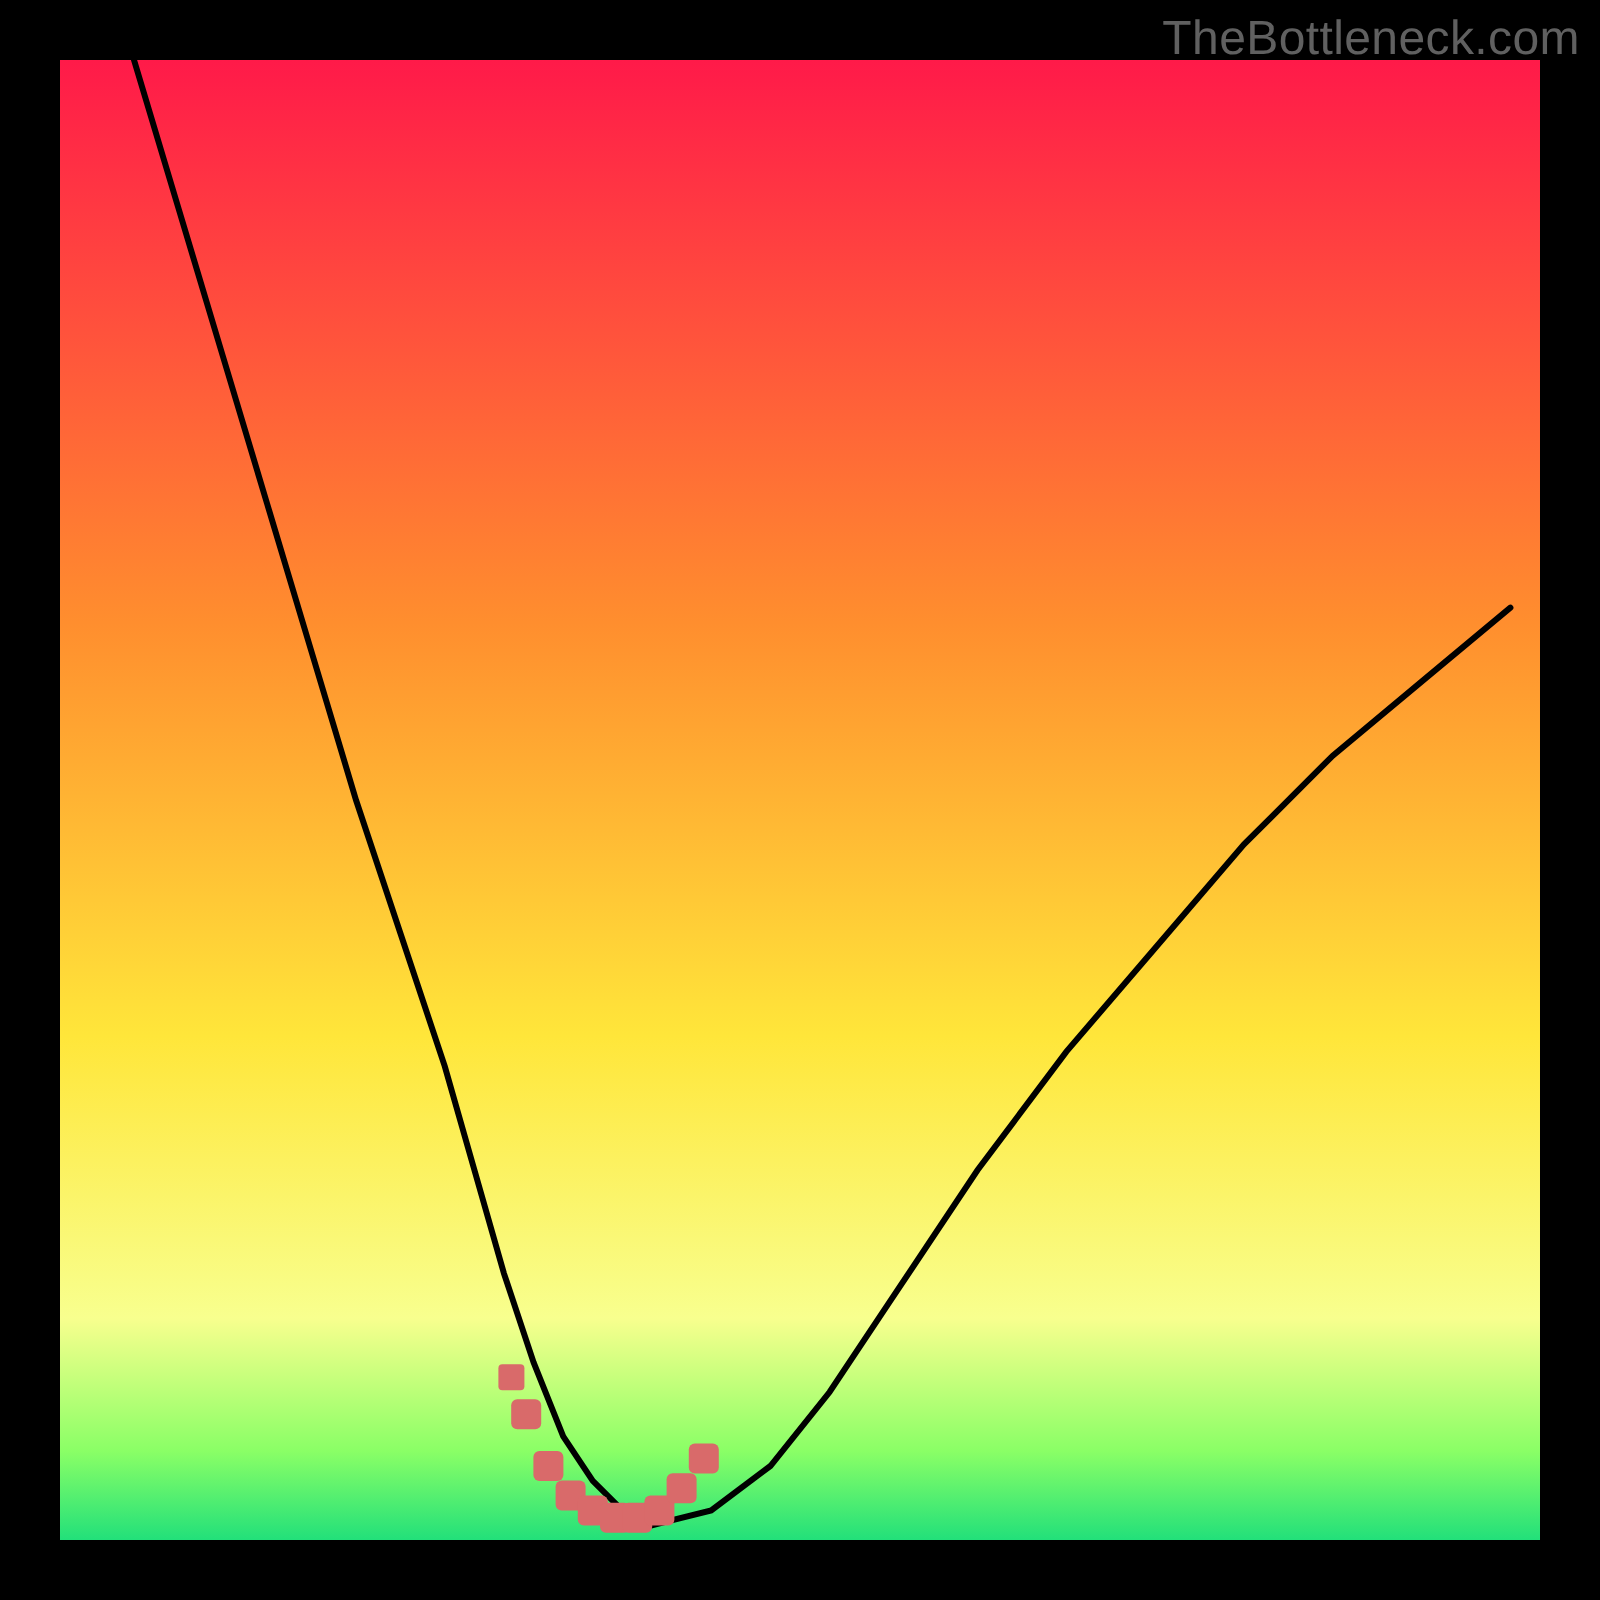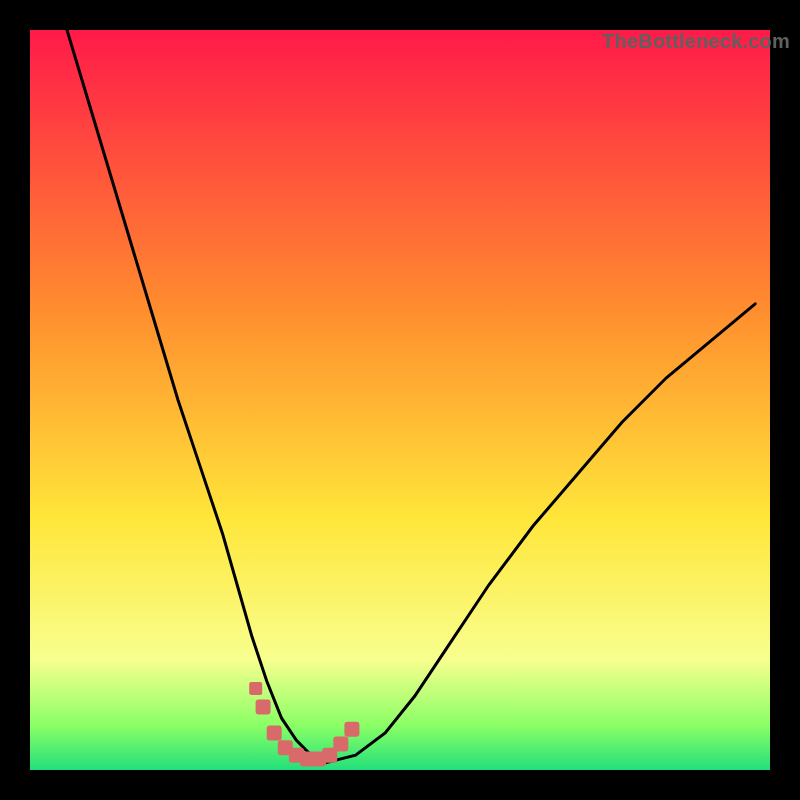--- a/index.html
+++ b/index.html
@@ -24,24 +24,23 @@
     left: 0;
     top: 0;
     width: 740px;
     height: 740px;
   }
   .watermark {
     position: absolute;
     top: 6px;
     right: 10px;
     color: #606060;
-    font-size: 20px;
-    font-weight: 700;
+    font-size: 24px;
+    font-weight: 400;
     letter-spacing: 0.2px;
-    margin-top: 24px;
   }
   svg { display: block; }
 </style>
 </head>
 <body>
 
 <div class="frame">
   <svg class="plot" viewBox="0 0 740 740">
     <defs>
       <linearGradient id="bg" x1="0" y1="0" x2="0" y2="1">

